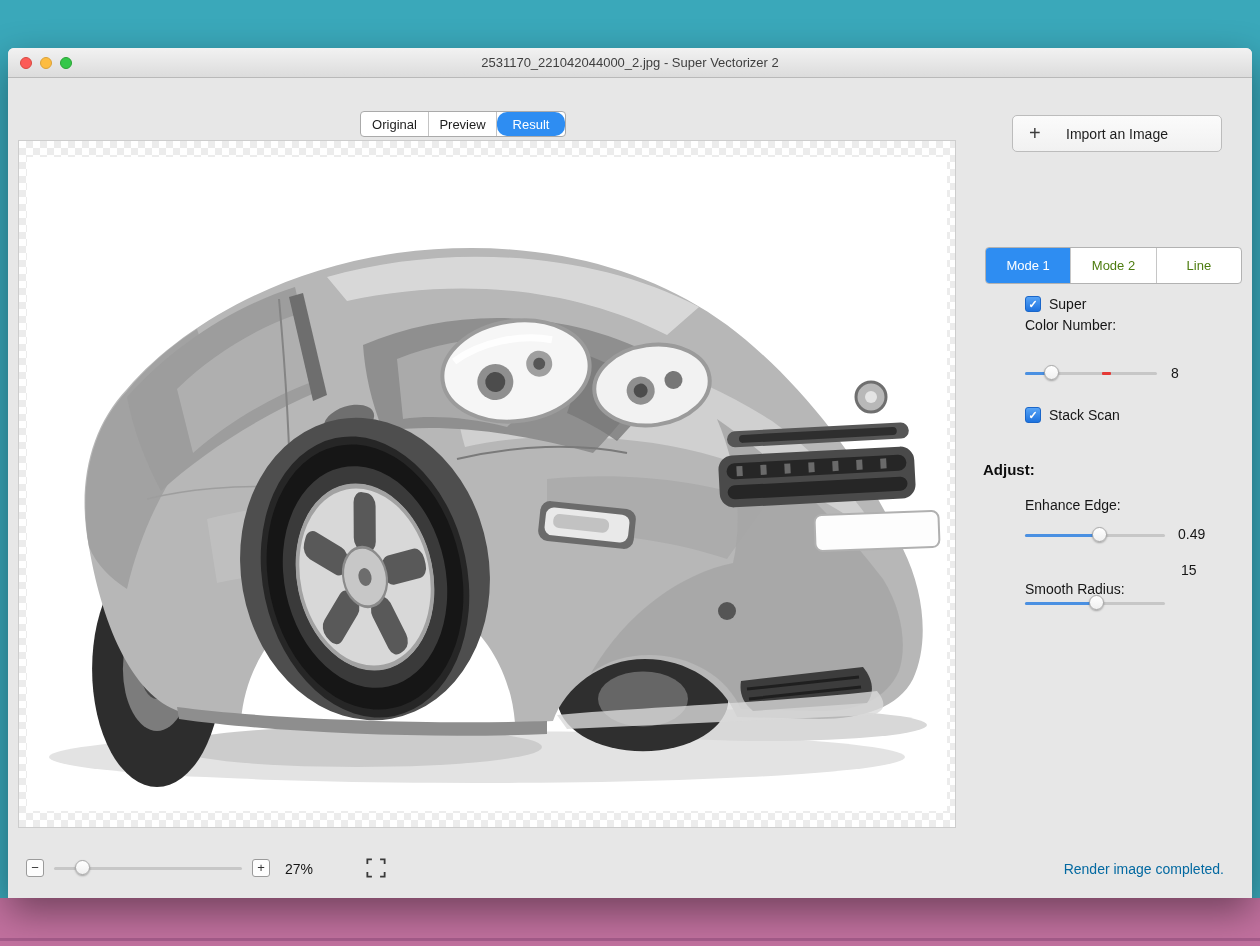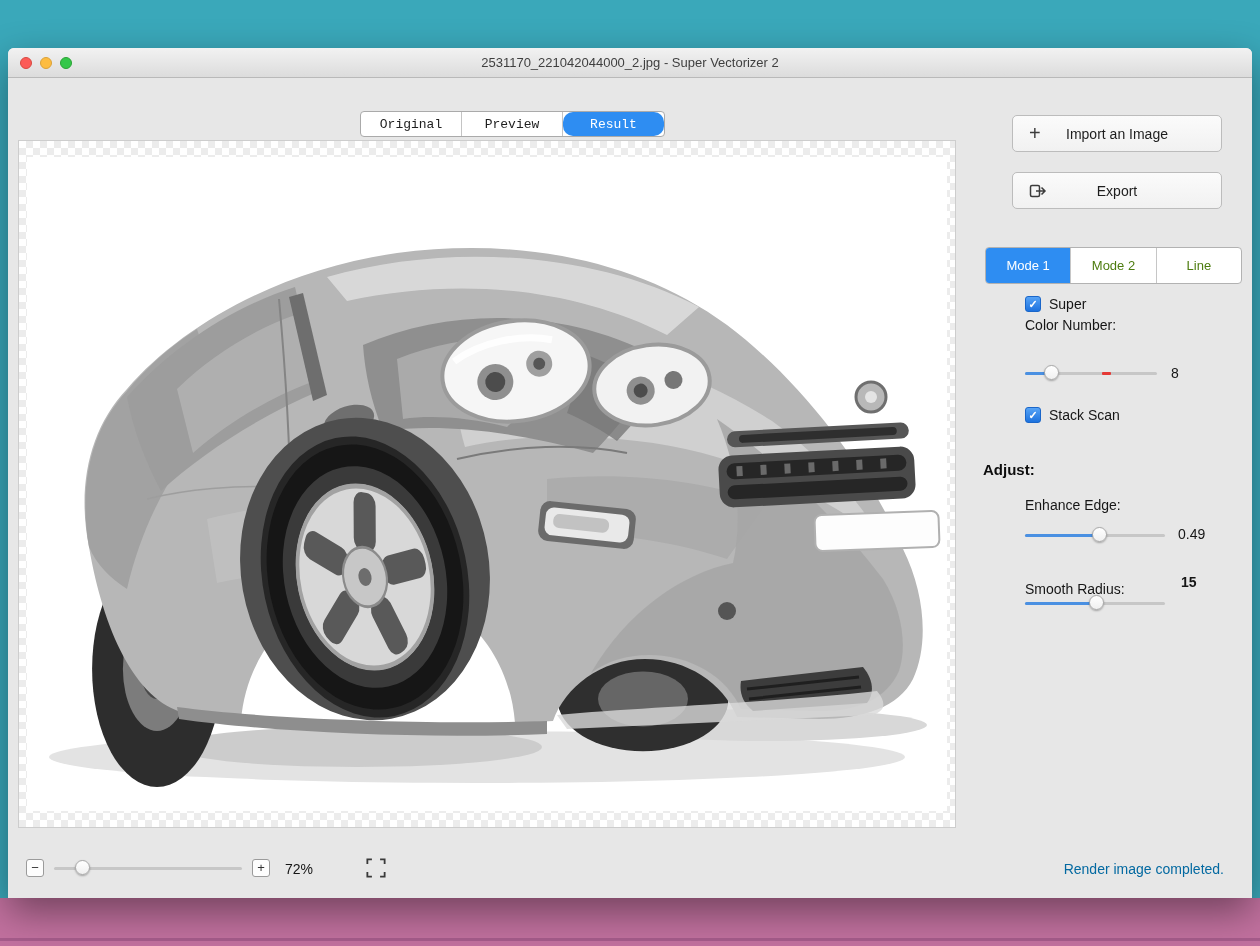--- a/index.html
+++ b/index.html
@@ -21,22 +21,22 @@
   .light.red { background:#fc5b57; border:1px solid #d84940; }
   .light.yellow { background:#fdbc40; border:1px solid #dba238; }
   .light.green { background:#34c749; border:1px solid #2aa334; }
   .title { font-size:13px; color:#3f3f3f; }
 
   .winbody { position:relative; height:819px; }
 
   
   .tabs { position:absolute; top:33px; left:352px; height:26px; display:flex;
           background:#fff; border:1px solid #aaaaaa; border-radius:4px; overflow:hidden; }
-  .tab { width:101px; display:flex; align-items:center; justify-content:center;
-         font-size:13px; color:#1e1e1e; border-right:1px solid #c4c4c4;font-family:Liberation Mono, monospace; }
+  .tab { width:68px; display:flex; align-items:center; justify-content:center;
+         font-size:13px; color:#1e1e1e; border-right:1px solid #c4c4c4; }
   .tab:last-child { border-right:none; }
   .tab.active { background:#2e8df2; color:#fff;border-radius:10px; }
 
   
   .canvas { position:absolute; left:10px; top:62px; width:938px; height:688px;
             border:1px solid #cdcdcd; background-color:#fff;
             background-image:
               linear-gradient(45deg,#ececec 25%,transparent 25%,transparent 75%,#ececec 75%),
               linear-gradient(45deg,#ececec 25%,transparent 25%,transparent 75%,#ececec 75%);
             background-size:14px 14px; background-position:0 0,7px 7px; }
@@ -82,21 +82,21 @@
   .slider .track { position:absolute; left:0; right:0; top:7px; height:3px; background:#c7c7c7; border-radius:2px; }
   .slider .fill  { position:absolute; left:0; top:7px; height:3px; background:#4a90e2; border-radius:2px; }
   .slider .thumb { position:absolute; top:0; width:15px; height:15px; border-radius:50%;
                    background:linear-gradient(#ffffff,#f0f0f0); border:1px solid #a8a8a8;
                    box-shadow:0 1px 2px rgba(0,0,0,0.3); }
   .marker-red { position:absolute; top:7px; width:9px; height:3px; background:#e53935; border-radius:1px; }
 
   .side-value { position:absolute; font-size:14px; color:#161616; }
   .val-color { left:198px; top:287px; }
   .val-edge { left:205px; top:448px; }
-  .val-smooth { left:208px; top:496px;font-weight:bold; }
+  .val-smooth { left:208px; top:484px; }
 
   
   .sq-btn { position:absolute; width:18px; height:18px; background:#fdfdfd; border:1px solid #9b9b9b;
             border-radius:3px; font-size:13px; color:#333; text-align:center; line-height:15px; }
   .zoom-out { left:18px; top:781px; }
   .zoom-in { left:244px; top:781px; }
   .zoom-slider { position:absolute; left:46px; top:782px; width:188px; height:16px; }
   .zoom-value { position:absolute; left:277px; top:783px; font-size:14px; color:#161616; }
   .fullscreen { position:absolute; left:355px; top:777px; width:26px; height:26px;
                 display:flex; align-items:center; justify-content:center; }
@@ -267,29 +267,20 @@
       </div>
 
       <div class="sidebar">
         <div class="btn btn-import">
           <span class="left-ic">
             <span class="plus-glyph">+</span>
           </span>
           <span>Import an Image</span>
         </div>
 
-        <div class="btn btn-export">
-          <span class="left-ic">
-            <svg width="18" height="16" viewBox="0 0 18 16">
-              <rect x="1.5" y="2.5" width="9" height="11" rx="1.5" fill="none" stroke="#3c3c3c" stroke-width="1.5"></rect>
-              <path d="M7 8 H16 M12.5 4.5 L16 8 L12.5 11.5" fill="none" stroke="#3c3c3c" stroke-width="1.5"></path>
-            </svg>
-          </span>
-          <span>Export</span>
-        </div>
 
         <div class="segmented">
           <div class="segment active">Mode 1</div>
           <div class="segment">Mode 2</div>
           <div class="segment">Line</div>
         </div>
 
         <div class="check-row row-gray">
           <span class="checkbox">
             <span>✓</span>
@@ -335,21 +326,21 @@
       <div class="sq-btn zoom-out">
         <span>−</span>
       </div>
       <div class="slider zoom-slider">
         <div class="track"></div>
         <div class="thumb" style="left:calc(15% - 7px);"></div>
       </div>
       <div class="sq-btn zoom-in">
         <span>+</span>
       </div>
-      <div class="zoom-value">72%</div>
+      <div class="zoom-value">27%</div>
       <div class="fullscreen">
         <svg width="20" height="20" viewBox="0 0 22 22">
           <path d="M1.5 6.5 V1.5 H6.5 M15.5 1.5 H20.5 V6.5 M20.5 15.5 V20.5 H15.5 M6.5 20.5 H1.5 V15.5" fill="none" stroke="#3a3a3a" stroke-width="2"></path>
         </svg>
       </div>
       <div class="status-text">Render image completed.</div>
 
     </div>
   </div>
 </div>

